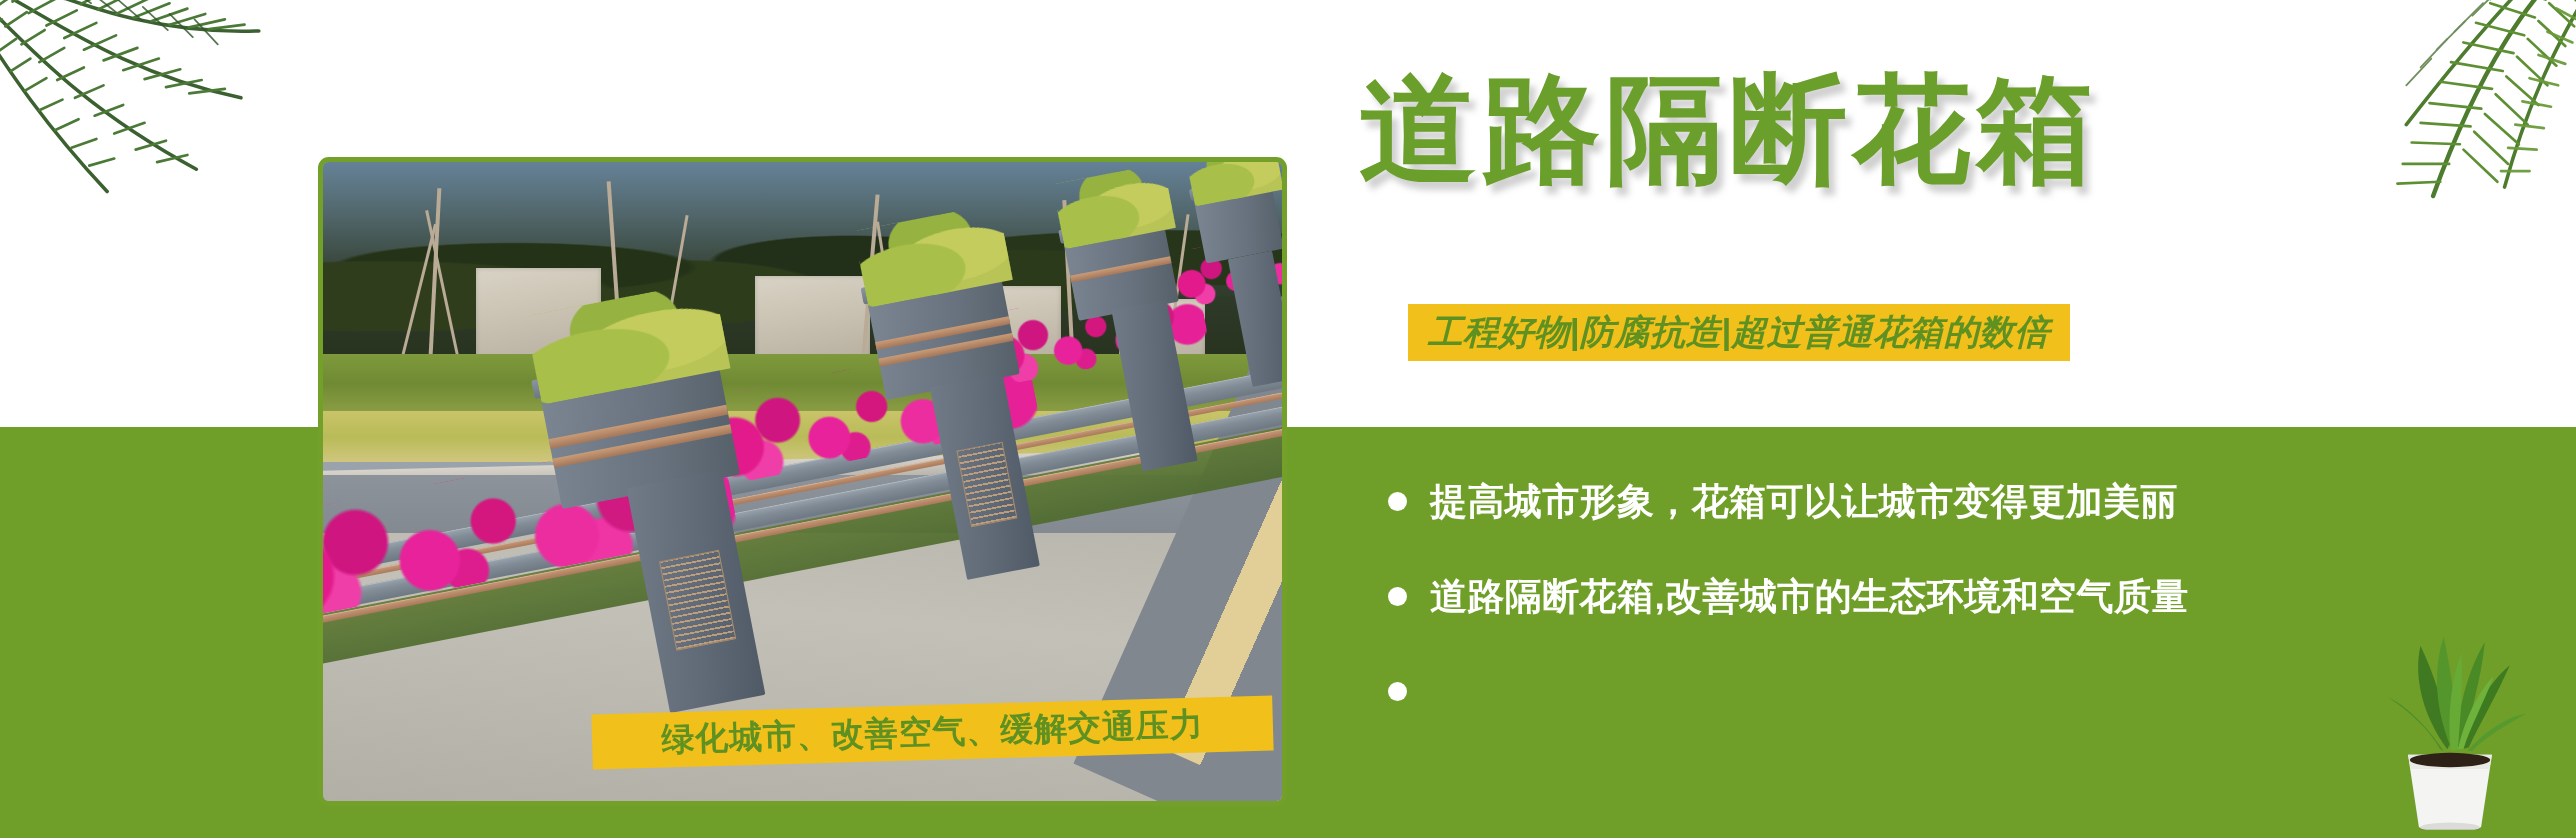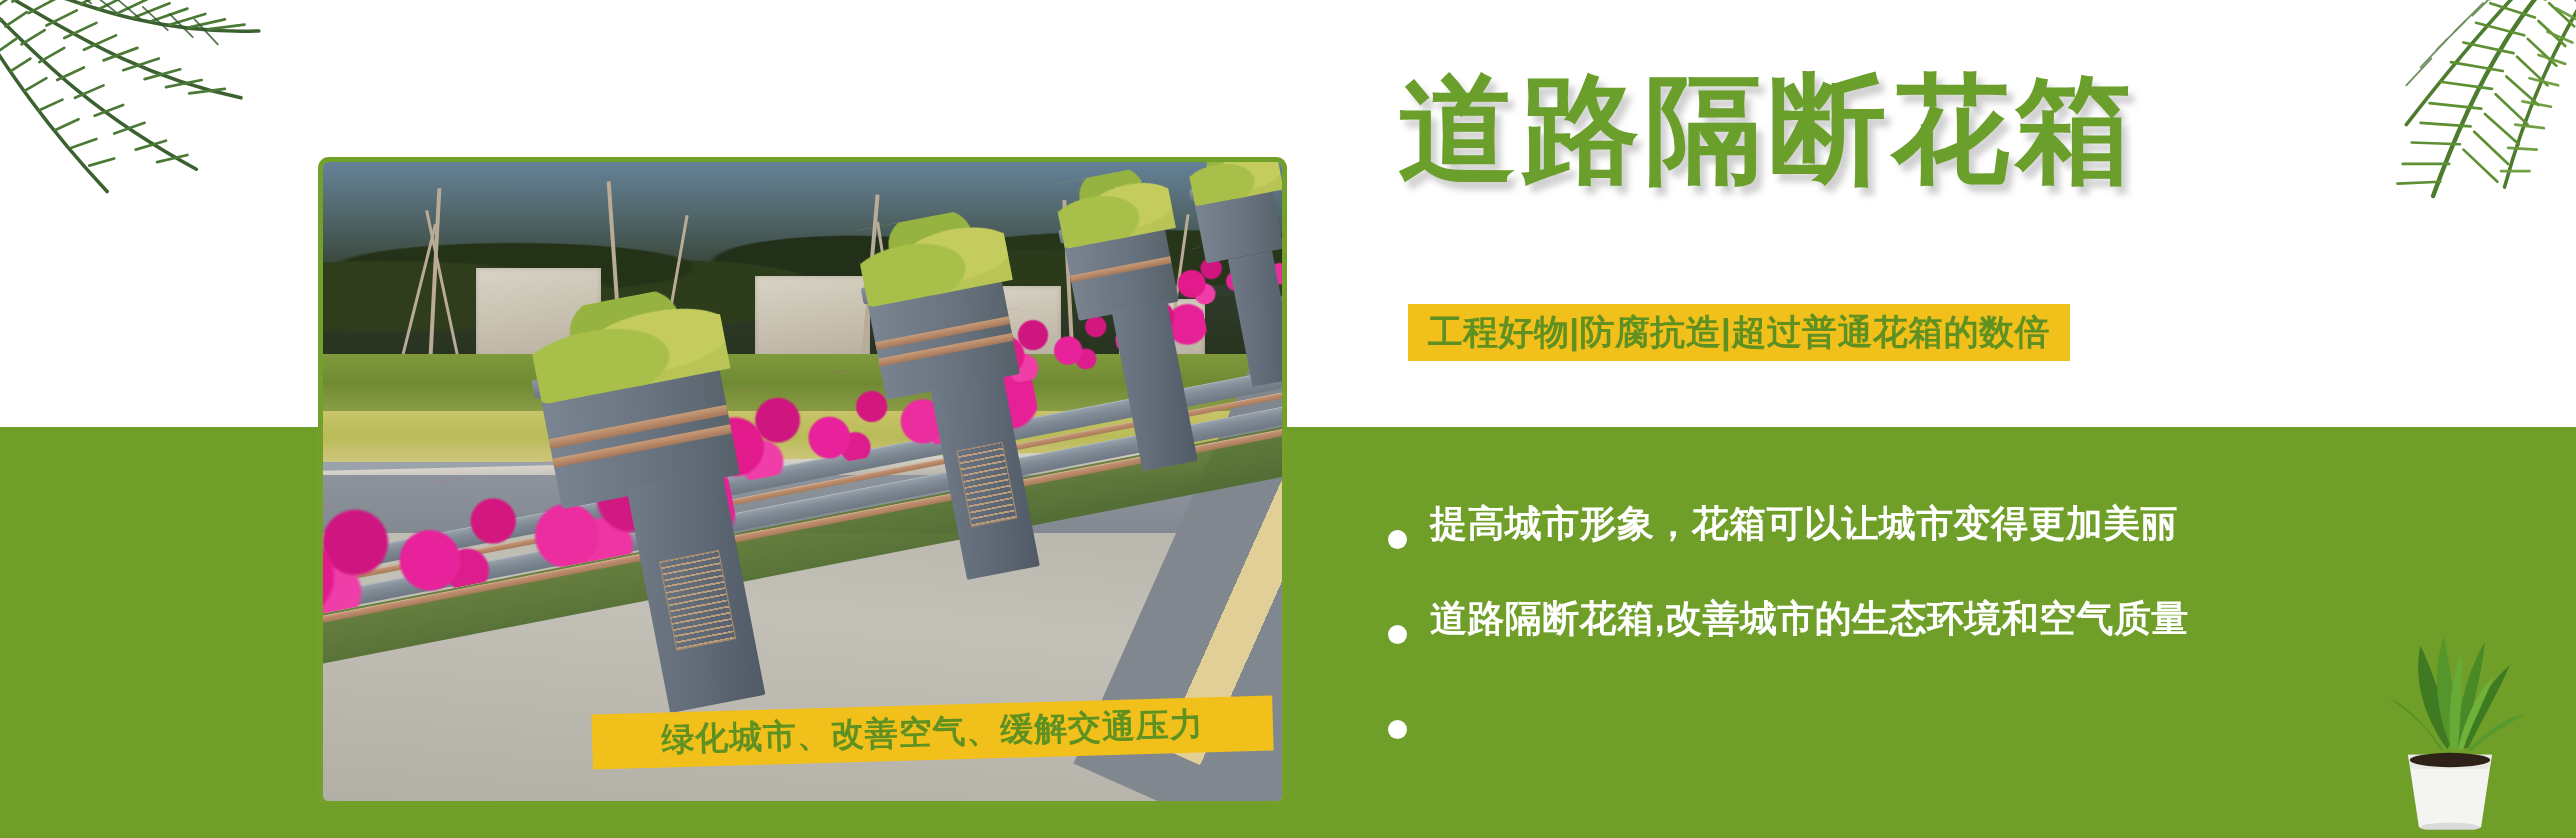--- a/index.html
+++ b/index.html
@@ -210,44 +210,44 @@
   #title {
     position: absolute;
     left: 1359px; top: 70px;
     font-size: 118px;
     font-weight: 700;
     color: #6b9f2b;
     letter-spacing: 5.4px;
     white-space: nowrap;
     text-shadow: 6.3px 8px 6.3px rgba(120,120,120,.35);
     line-height: 1;
-    margin-left: 39px;
   }
   #subtitle-bar {
     position: absolute;
     left: 1408px; top: 304px;
     height: 57px;
     padding: 0 19.7px;
     background: #f2c01a;
     display: flex; align-items: center;
   }
   #subtitle-bar span {
     color: #5f9122;
     font-size: 35px;
     font-weight: 700;
     white-space: nowrap;
     letter-spacing: 0.4px;
+    font-style: italic;
   }
   #bullets {
     position: absolute;
     left: 1388px; top: 454px;
     width: 1162px;
   }
   .bullet-row {
-    display: flex; align-items: flex-end;
+    display: flex; align-items: center;
     height: 95px;
   }
   .bullet-dot {
     width: 19px; height: 19px; border-radius: 50%;
     background: #ffffff;
     flex: 0 0 auto;
     margin-right: 23px;
   }
   .bullet-text {
     color: #ffffff;

